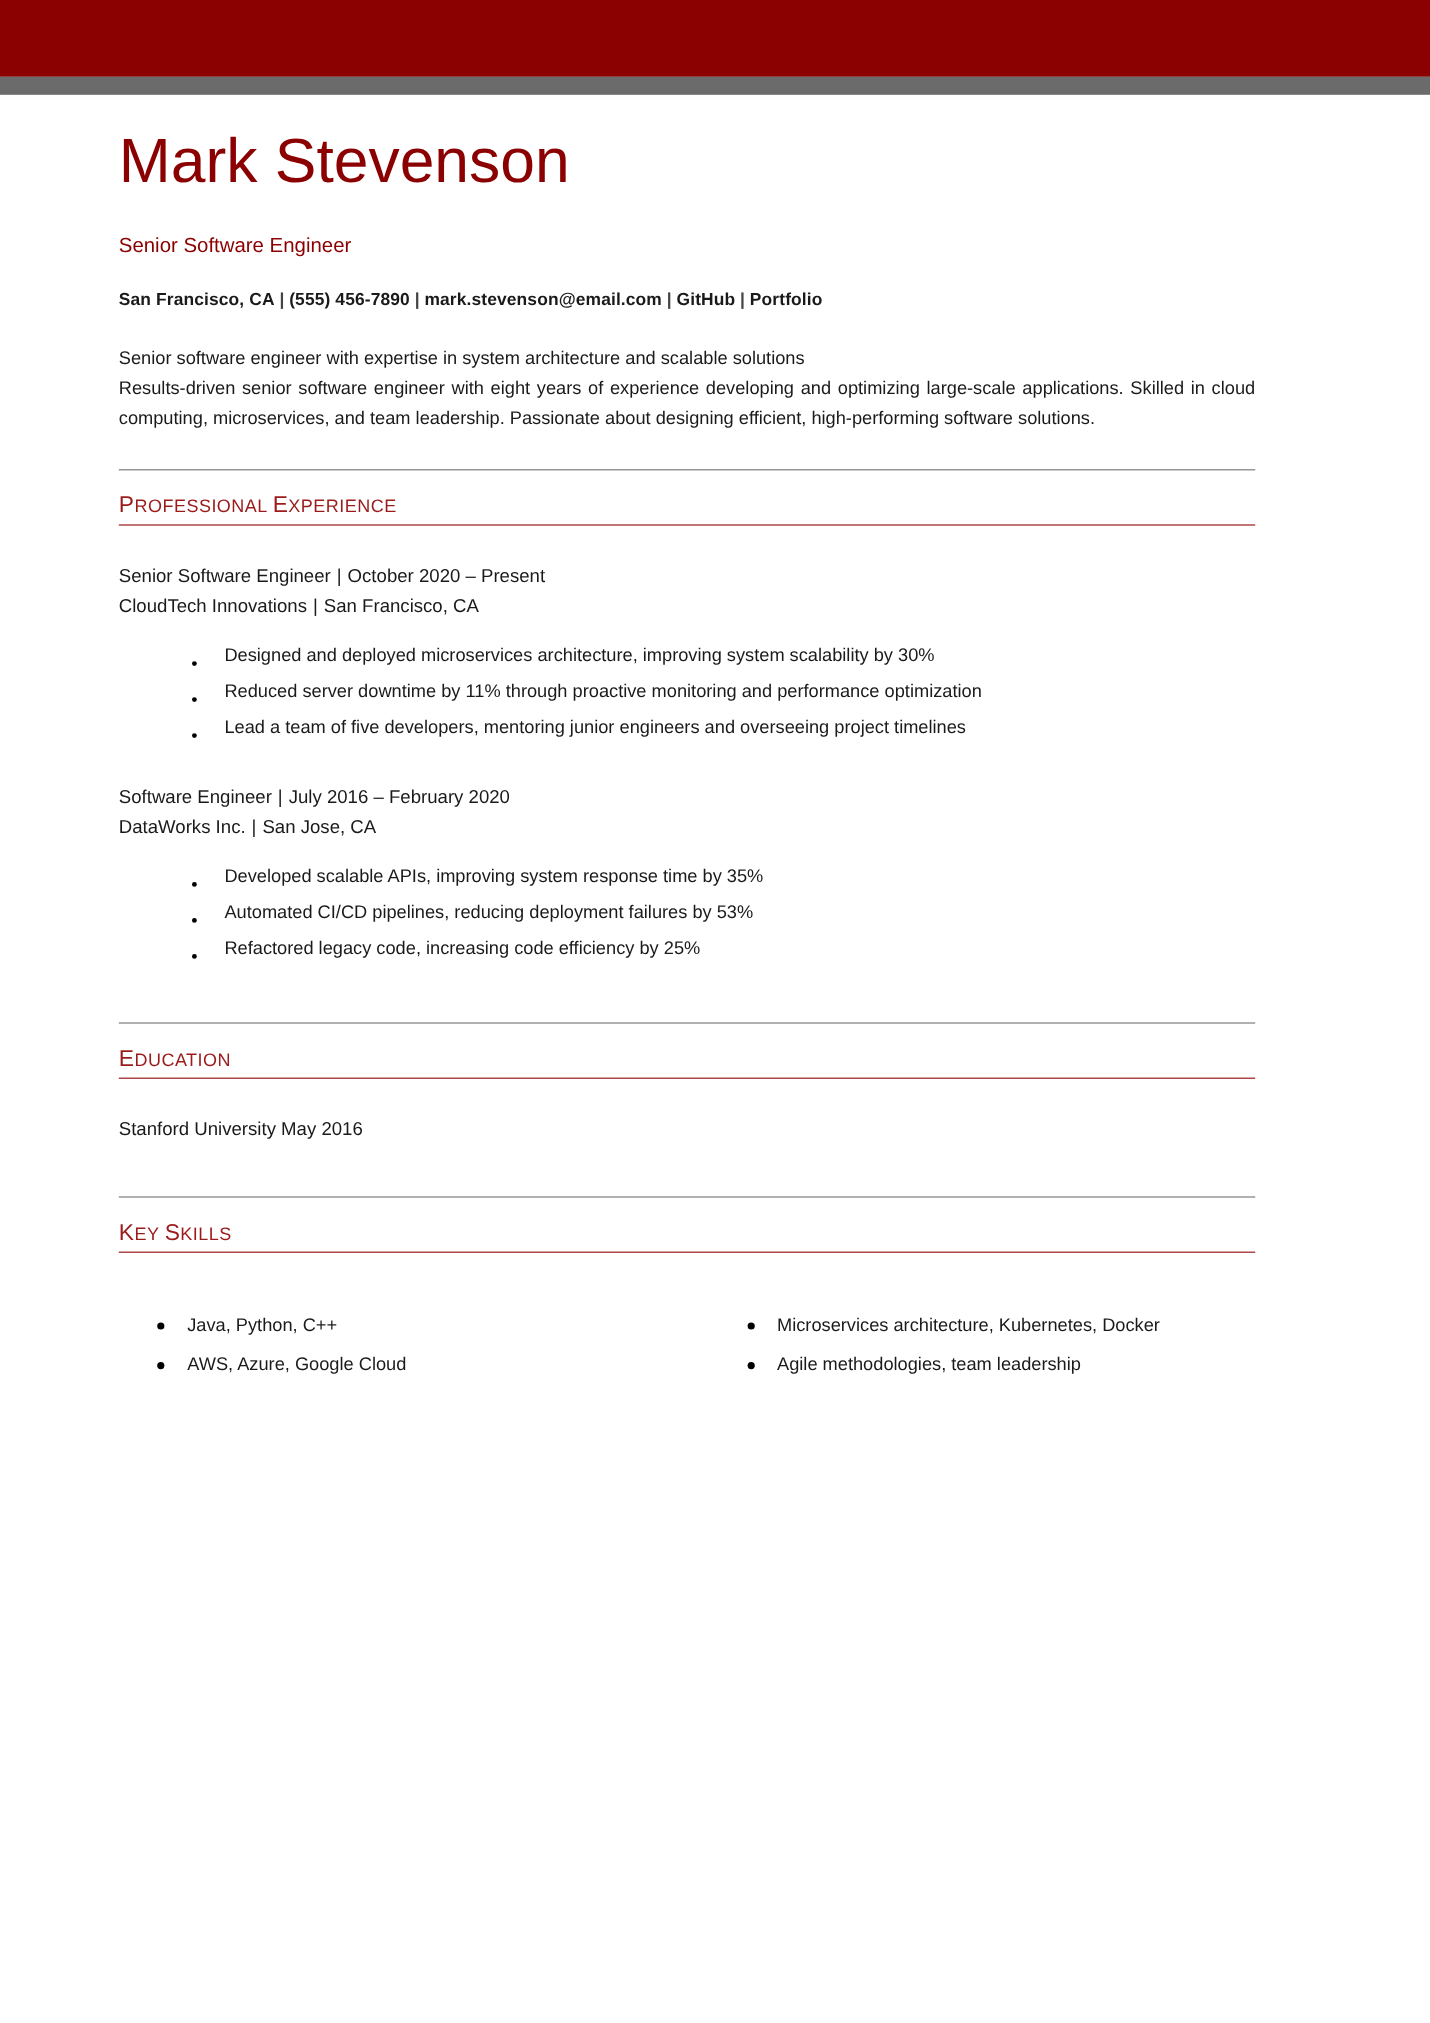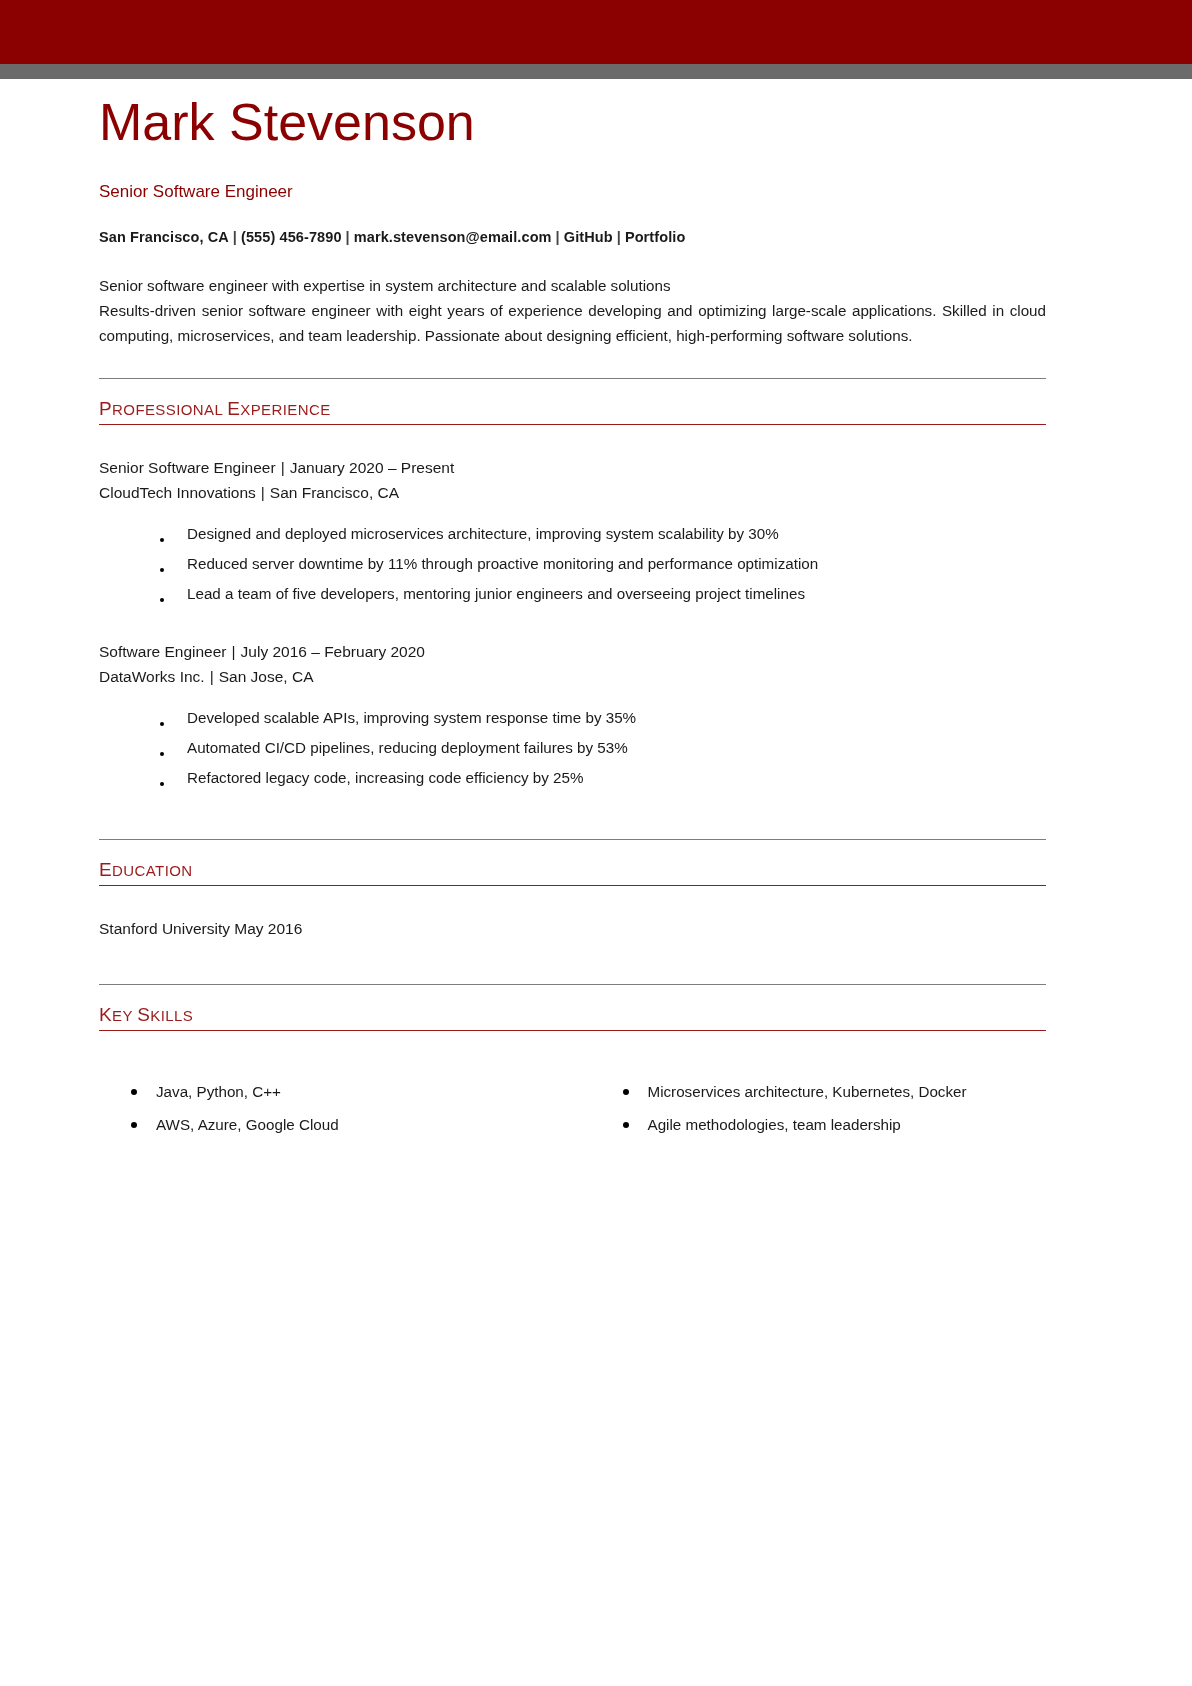--- a/index.html
+++ b/index.html
@@ -29,21 +29,21 @@
     position: absolute;
     top: 64px; left: 0;
     width: 1192px;
     height: 15px;
     background: #6b6b6b;
   }
 
   
   .page {
     position: absolute;
-    top: 66px;
+    top: 79px;
     left: 0;
     width: 1192px;
   }
   .content {
     margin-left: 99px;
     width: 947px;
   }
 
   
   .name {
@@ -211,21 +211,21 @@
     </div>
 
     <div class="rule-gray"></div>
     <div class="section-head">
       <span class="cap">P</span><span>ROFESSIONAL </span><span class="cap">E</span><span>XPERIENCE</span>
     </div>
     <div class="rule-red"></div>
 
     <div class="job">
       <div class="job-line">
-        <span>Senior Software Engineer</span><span class="pipe">|</span><span>January 2020 – Present</span>
+        <span>Senior Software Engineer</span><span class="pipe">|</span><span>October 2020 – Present</span>
       </div>
       <div class="job-line">
         <span>CloudTech Innovations</span><span class="pipe">|</span><span>San Francisco, CA</span>
       </div>
     </div>
     <ul class="bullets">
       <li><span>Designed and deployed microservices architecture, improving system scalability by 30%</span></li>
       <li><span>Reduced server downtime by 11% through proactive monitoring and performance optimization</span></li>
       <li><span>Lead a team of five developers, mentoring junior engineers and overseeing project timelines</span></li>
     </ul>

